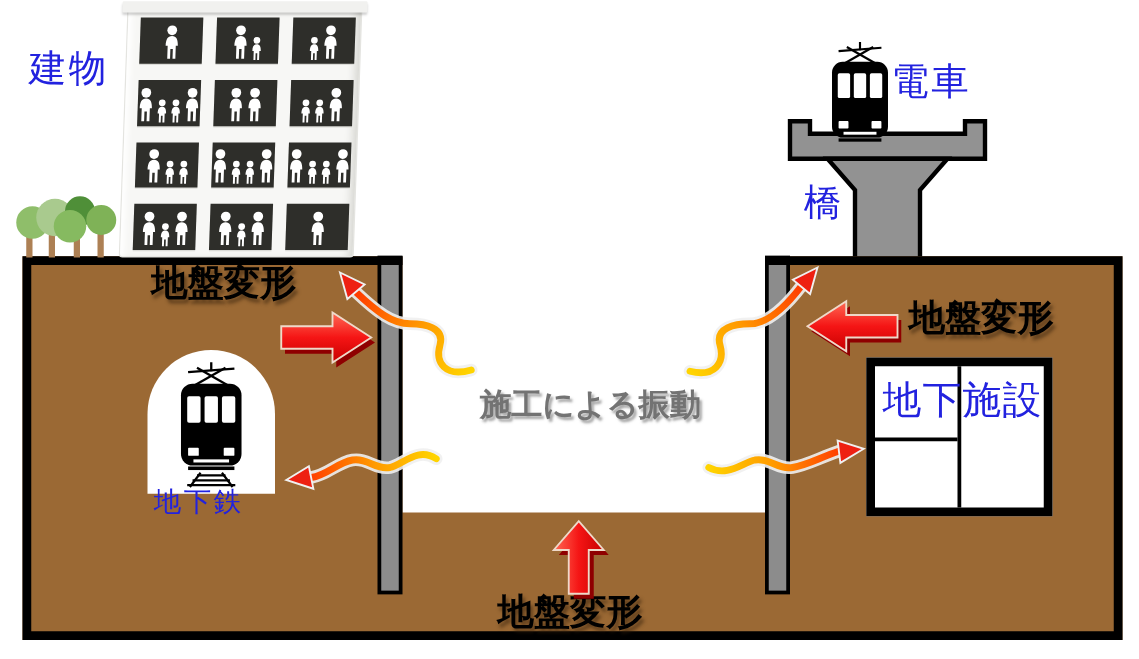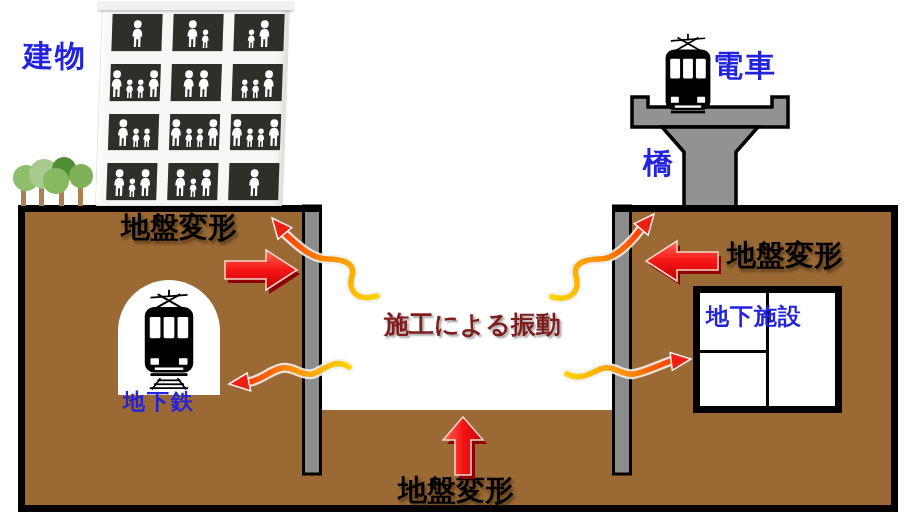--- a/index.html
+++ b/index.html
@@ -2,23 +2,23 @@
 <html><head>
 <meta charset="utf-8">
 <style>
   html,body{margin:0;padding:0;background:#fff;}
   .stage{position:relative;width:911px;height:527px;background:#fff;overflow:hidden;
          font-family:"Liberation Sans","DejaVu Sans",sans-serif;
          --brown:#9B6934; --blue:#2222DF; --wall:#8C8C8C; --bridge:#929292;}
   .abs{position:absolute;}
   svg{display:block;}
   .lbl{position:absolute;white-space:nowrap;line-height:1.05;}
-  .blue{color:var(--blue);font-weight:700;}
+  .blue{color:var(--blue);font-weight:400;}
   .blk{color:#000;font-weight:700;text-shadow:2px 3px 3px rgba(45,28,10,.55);}
-  .blk-on-white{color:#7f1d1d;font-weight:700;text-shadow:2px 2px 2px rgba(110,110,110,.6);}
+  .blk-on-white{color:#737373;font-weight:700;text-shadow:2px 2px 2px rgba(110,110,110,.6);}
   
   .building{position:absolute;left:96px;top:4px;width:186px;height:201px;background:#F7F7F5;
             transform:skewX(-2deg);transform-origin:bottom center;border-radius:2px;
             box-shadow:inset -7px 0 7px -4px #d5d5d0, inset 7px 0 5px -4px #fff, 0 0 0 1px #e4e4e0;z-index:2;}
   .roof{position:absolute;top:-3px;left:-5px;right:-5px;height:9px;background:#F1F1EF;
         box-shadow:0 2px 2px rgba(0,0,0,.18);border-radius:1px;}
   .windows{position:absolute;left:10px;right:12px;top:10px;bottom:5px;display:grid;
            grid-template-rows:repeat(4,1fr);grid-template-columns:repeat(3,1fr);gap:13px 11px;}
   .window{background:#2E2E2A;display:flex;align-items:flex-end;justify-content:center;
           gap:2px;padding-bottom:2px;box-shadow:0 1px 0 #dcdcd8;}
@@ -238,21 +238,21 @@
 
   <div class="facility">
     <div class="fline" style="left:66px;top:0;bottom:0;width:3px;"></div>
     <div class="fline" style="left:0;top:57px;width:66px;height:3px;"></div>
   </div>
 
   <div class="lbl blue z5" style="left:23px;top:40px;font-size:30px;letter-spacing:2px;">建物</div>
   <div class="lbl blue z5" style="left:713px;top:50px;font-size:30px;letter-spacing:2px;">電車</div>
   <div class="lbl blue z5" style="left:643px;top:147px;font-size:30px;">橋</div>
   <div class="lbl blue z5" style="left:123px;top:390px;font-size:22px;letter-spacing:2px;">地下鉄</div>
-  <div class="lbl blue z5" style="left:706px;top:304px;font-size:23px;letter-spacing:1px;">地下施設</div>
+  <div class="lbl blue z5" style="left:706px;top:304px;font-size:31px;letter-spacing:1px;">地下施設</div>
   <div class="lbl blk z5" style="left:121px;top:212px;font-size:29px;">地盤変形</div>
   <div class="lbl blk z5" style="left:727px;top:240px;font-size:29px;">地盤変形</div>
   <div class="lbl blk z5" style="left:398px;top:475px;font-size:29px;">地盤変形</div>
   <div class="lbl blk-on-white z5" style="left:384px;top:311px;font-size:25px;">施工による振動</div>
 
   <svg class="arrows" width="911" height="527" viewBox="0 0 911 527">
     <defs>
       <linearGradient id="gr" x1="0" y1="0" x2="0" y2="1">
         <stop offset="0" stop-color="#FF6A55"></stop>
           <stop offset="0.5" stop-color="#F51515"></stop>

